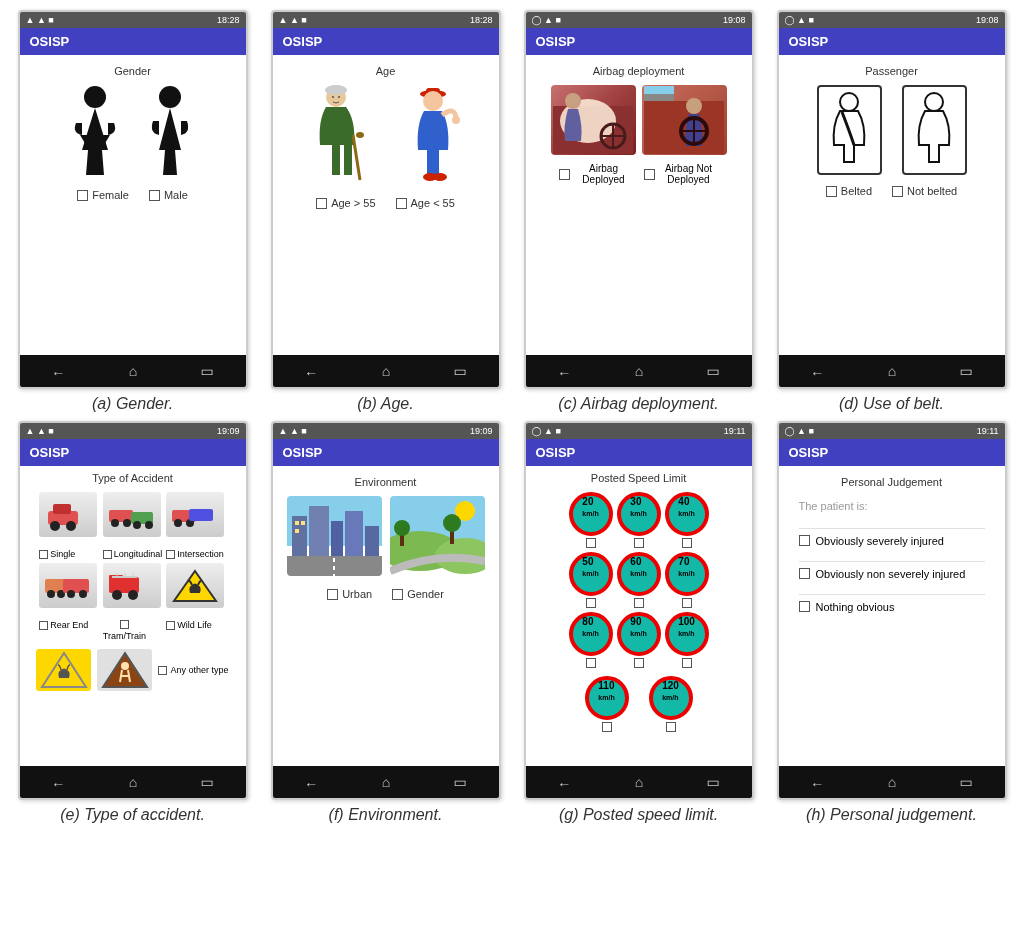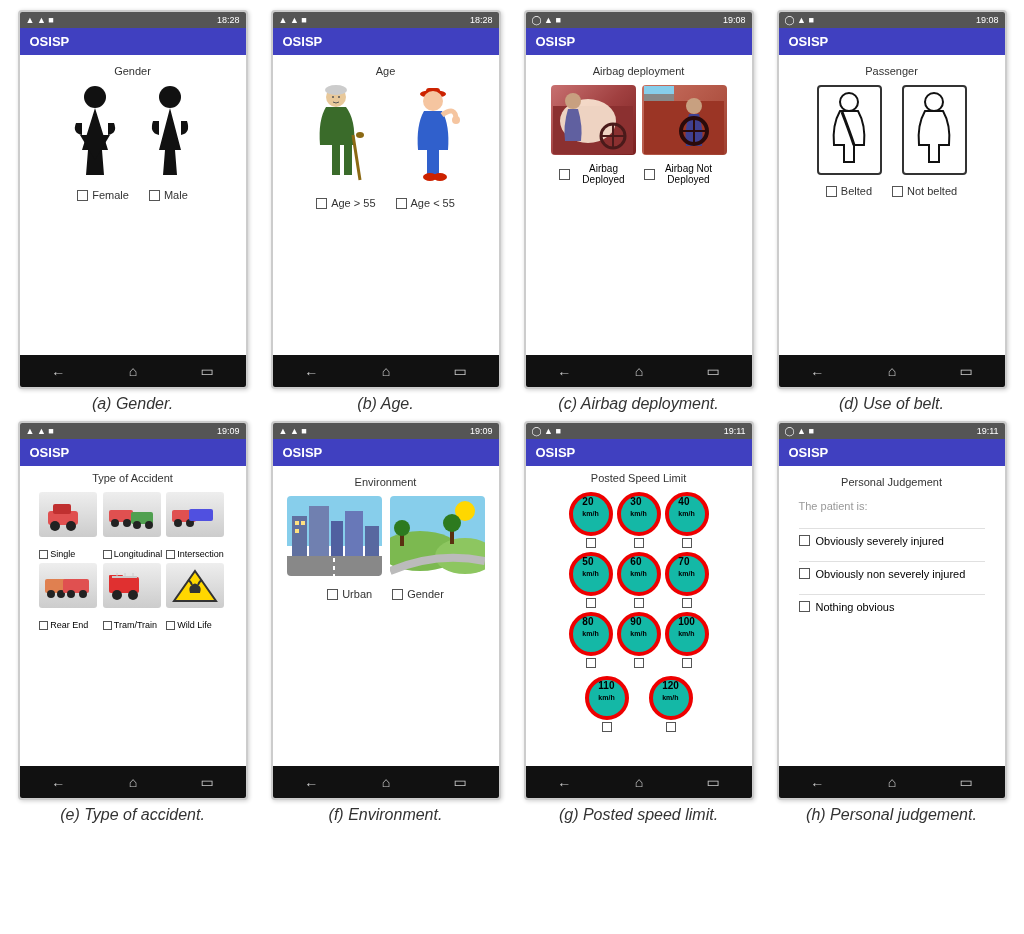--- a/index.html
+++ b/index.html
@@ -529,21 +529,21 @@
                 <rect x="2" y="8" width="14" height="6" rx="1" fill="#e03030"></rect>
                 <circle cx="10" cy="28" r="5" fill="#222"></circle>
                 <circle cx="26" cy="28" r="5" fill="#222"></circle>
 
                 <line x1="5" y1="10" x2="30" y2="10" stroke="#ccc" stroke-width="2"></line>
                 <line x1="10" y1="6" x2="10" y2="10" stroke="#ccc" stroke-width="1"></line>
                 <line x1="18" y1="6" x2="18" y2="10" stroke="#ccc" stroke-width="1"></line>
                 <line x1="26" y1="6" x2="26" y2="10" stroke="#ccc" stroke-width="1"></line>
               </svg>
             </div>
-            <div style="display:flex;align-items:center;gap:2px;">
+            <div style="display:flex;align-items:center;gap:2px;flex-direction:column;">
               <span class="cb" style="width:9px;height:9px;border-width:1px;"></span>
               <span class="accident-label">Tram/Train</span>
             </div>
           </div>
 
           <div class="accident-cell">
             <div class="accident-img" style="background:linear-gradient(#eee,#ccc);">
               <svg width="50" height="38" viewBox="0 0 50 38">
 
                 <polygon points="25,4 46,34 4,34" fill="#FFD700" stroke="#333" stroke-width="2"></polygon>
@@ -553,20 +553,42 @@
                 <path d="M28 18 Q30 13 32 14" stroke="#333" stroke-width="2" fill="none"></path>
               </svg>
             </div>
             <div style="display:flex;align-items:center;gap:2px;">
               <span class="cb" style="width:9px;height:9px;border-width:1px;"></span>
               <span class="accident-label">Wild Life</span>
             </div>
           </div>
         </div>
 
+        <div style="display:flex;gap:6px;align-items:center;margin-top:2px;">
+          <div class="accident-img" style="background:#FFD700;width:55px;height:42px;">
+            <svg width="50" height="40" viewBox="0 0 50 40">
+              <polygon points="25,3 47,37 3,37" fill="#FFD700" stroke="#888" stroke-width="2"></polygon>
+              <path d="M20 28 Q18 22 22 20 Q25 17 28 20 Q32 22 30 28 Z" fill="#555"></path>
+              <path d="M22 20 Q21 15 19 15" stroke="#555" stroke-width="1.5" fill="none"></path>
+              <path d="M28 20 Q29 15 31 15" stroke="#555" stroke-width="1.5" fill="none"></path>
+            </svg>
+          </div>
+          <div class="accident-img" style="background:#e0e0e0;width:55px;height:42px;">
+            <svg width="50" height="40" viewBox="0 0 50 40">
+
+              <polygon points="25,3 47,37 3,37" fill="#8B4513" stroke="#555" stroke-width="2"></polygon>
+              <circle cx="25" cy="16" r="4" fill="#ffe0b0"></circle>
+              <path d="M22 20 L20 32 M28 20 L30 32 M20 26 L30 26" stroke="#ffe0b0" stroke-width="2" fill="none"></path>
+            </svg>
+          </div>
+          <div style="display:flex;align-items:center;gap:3px;">
+            <span class="cb" style="width:9px;height:9px;border-width:1px;"></span>
+            <span class="accident-label">Any other type</span>
+          </div>
+        </div>
       </div>
       <div class="nav-bar">
         <span class="nav-icon">←</span>
         <span class="nav-icon">⌂</span>
         <span class="nav-icon">▭</span>
       </div>
     </div>
     <div class="caption">(e)  Type of accident.</div>
   </div>
 

